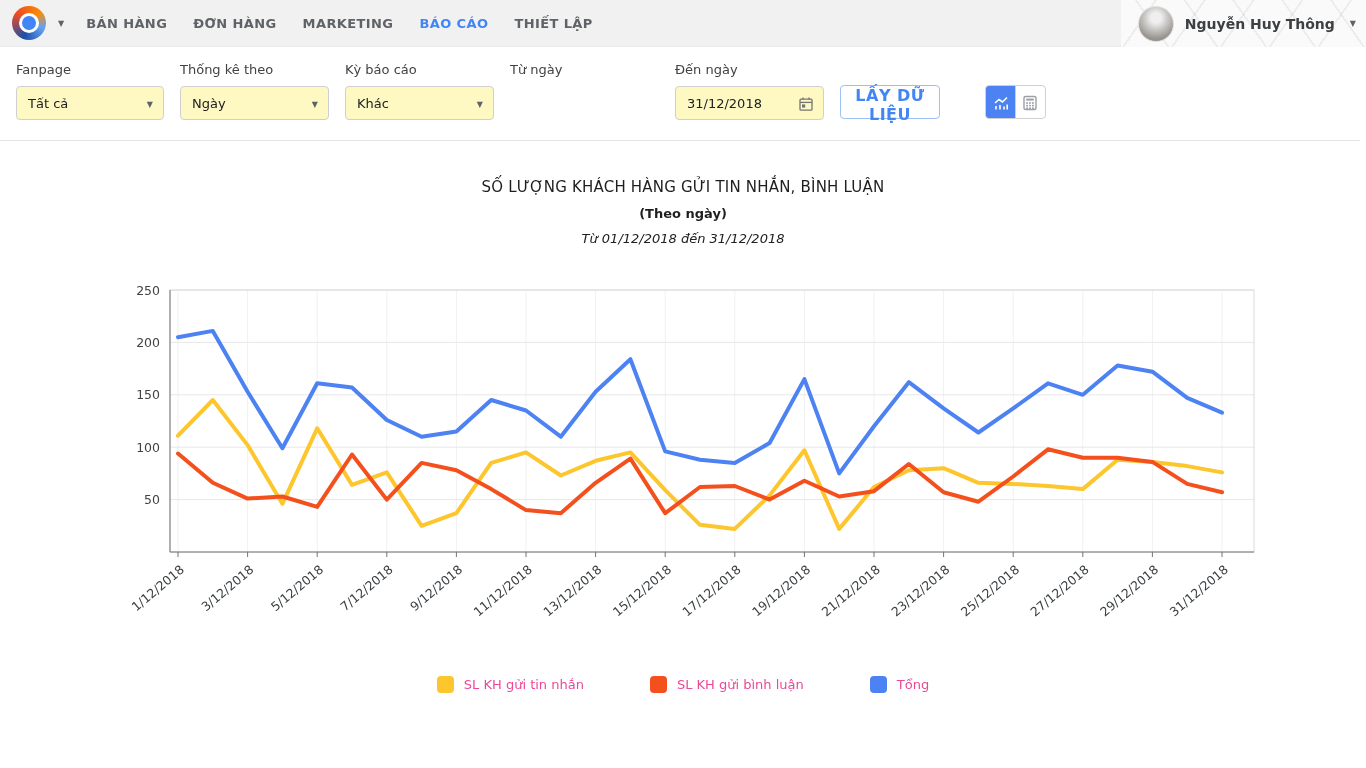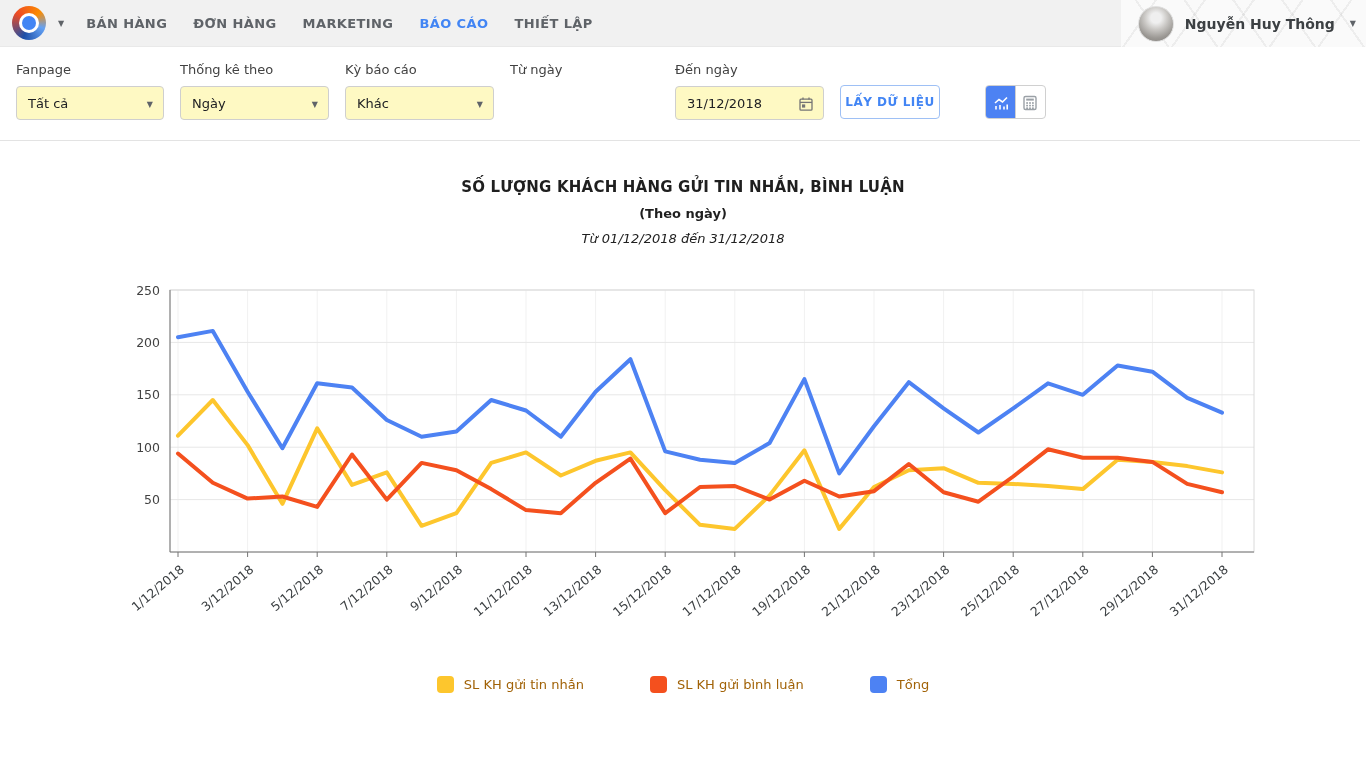--- a/index.html
+++ b/index.html
@@ -34,39 +34,39 @@
   
   .filterbar { position:absolute; left:0; top:48px; width:1360px; height:93px; background:#fff;
                border-bottom:1px solid #e3e3e3; }
   .fgroup { position:absolute; top:14px; }
   .flabel { display:block; font-size:13px; color:#424242; margin-bottom:9px; }
   .control { position:relative; height:34px; border:1px solid #cfcfcf; border-radius:4px; background:#fef9c3;
              display:flex; align-items:center; padding:0 28px 0 11px; font-size:13px; color:#202124; cursor:pointer; }
   .control .caret { position:absolute; right:10px; top:13px; font-size:8px; color:#5f6368; }
   .control .cal { position:absolute; right:9px; top:9px; }
   .fetch-btn { position:absolute; left:840px; top:37px; width:100px; height:34px; background:#fff;
-               border:1px solid #9ec0f5; border-radius:4px; color:#4285f4; font-size:12px; font-weight:bold;
+               border:1px solid #9ec0f5; border-radius:4px; color:#4285f4; font-size:16px; font-weight:bold;
                letter-spacing:.5px; cursor:pointer; font-family:inherit; }
   .toggle-group { position:absolute; left:985px; top:37px; width:61px; height:34px; border:1px solid #d0d0d0;
                   border-radius:4px; overflow:hidden; display:flex; background:#fff; }
   .toggle-btn { width:30px; height:34px; display:flex; align-items:center; justify-content:center; cursor:pointer; }
   .toggle-btn.active { background:#4d82f3; }
   .toggle-sep { width:1px; background:#d0d0d0; }
 
   
   .chart-head { position:absolute; left:0; top:178px; width:1366px; text-align:center; }
-  .chart-title { font-size:15px; font-weight:bold; color:#1f1f1f; letter-spacing:.2px; }
+  .chart-title { font-size:15px; font-weight:normal; color:#1f1f1f; letter-spacing:.2px; }
   .chart-subtitle { margin-top:10px; font-size:13px; font-weight:bold; color:#1f1f1f; }
   .chart-range { margin-top:10px; font-size:13px; font-style:italic; color:#212121; }
   #chart-svg { position:absolute; left:115px; top:278px; }
   .legend { position:absolute; left:0; top:676px; width:1366px; display:flex; justify-content:center;
             align-items:center; gap:66px; }
   .legend-item { display:flex; align-items:center; gap:10px; }
   .legend-swatch { width:17px; height:17px; border-radius:4px; }
-  .legend-label { font-size:13px; color:#a16207; }
+  .legend-label { font-size:13px; color:#ec4899; }
 </style>
 </head>
 <body>
 
 <div id="app">
 
   <div class="header">
     <div class="header-right-bg"></div>
     <div class="logo"></div>
     <span class="logo-caret">▼</span>

